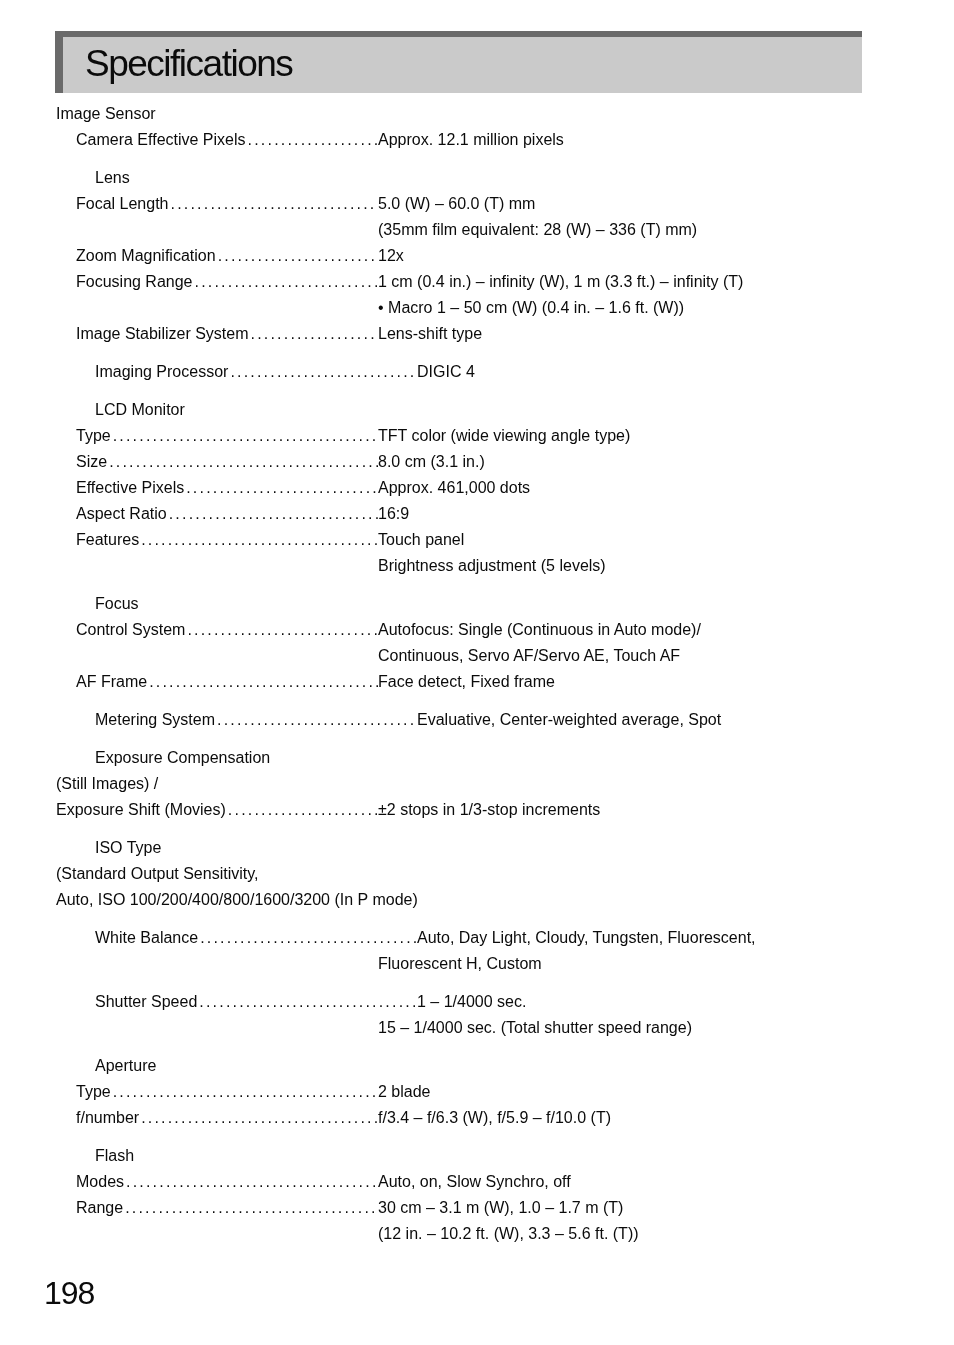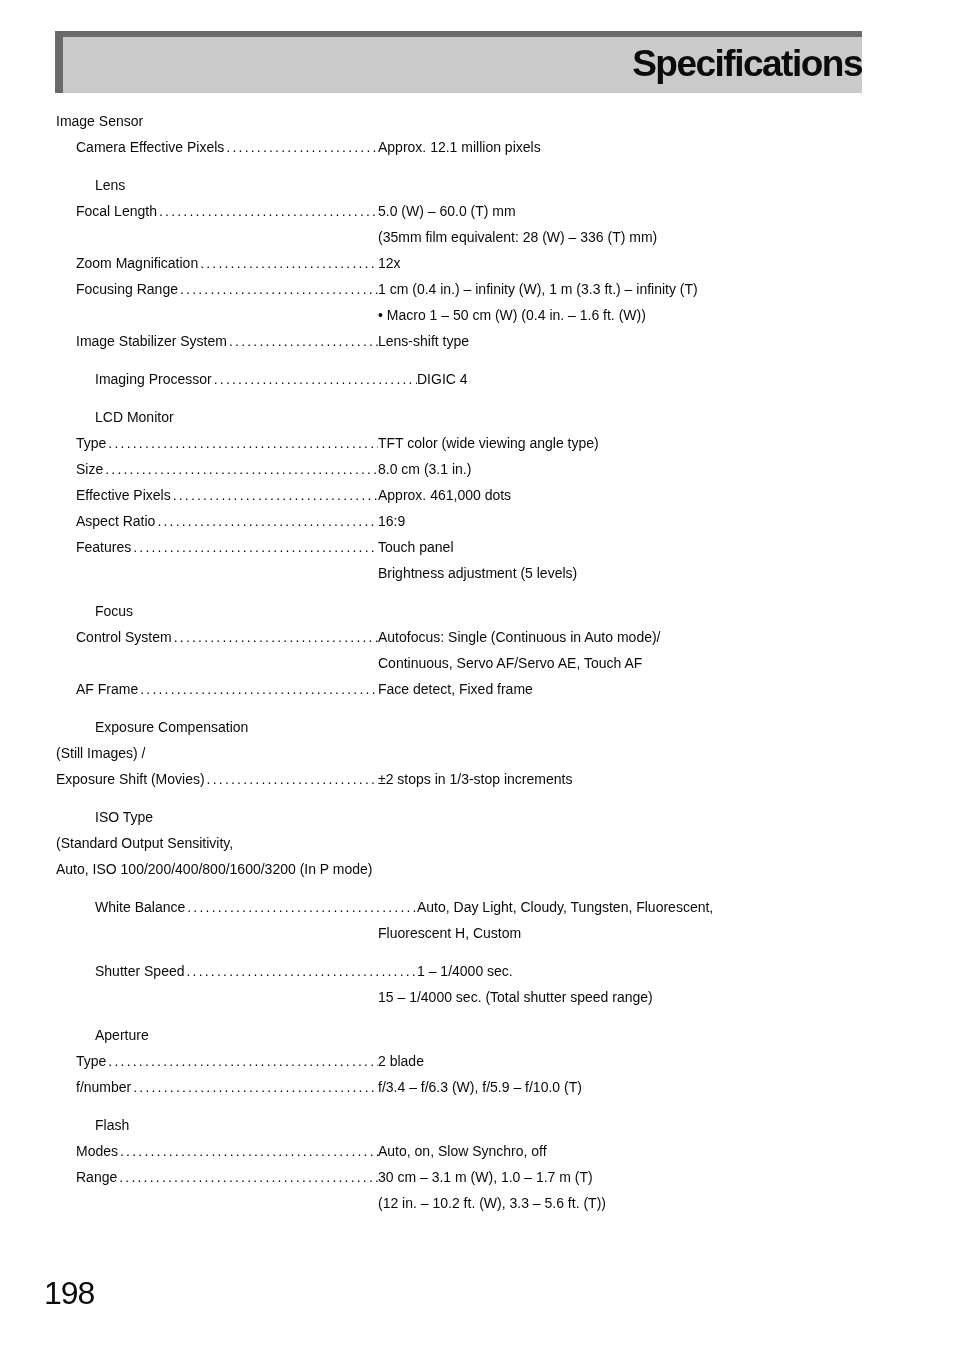--- a/index.html
+++ b/index.html
@@ -9,26 +9,26 @@
     font-family:"Liberation Sans", sans-serif;
     color:var(--text-color,#0b0b0b);
   }
   .header {
     position:absolute; left:55px; top:31px; width:807px; height:62px;
     background:var(--header-bg,#cacaca);
     border-top:6px solid var(--header-accent,#6a6a6a);
     border-left:8px solid var(--header-accent,#6a6a6a);
   }
   .title {
-    font-size:37px; font-weight:bold; letter-spacing:-1.5px;
-    line-height:54px; padding-left:10px; white-space:nowrap;text-align:right;
+    font-size:37px; font-weight:normal; letter-spacing:-1.5px;
+    line-height:54px; padding-left:22px; white-space:nowrap;
   }
   .content {
-    position:absolute; left:56px; top:108px; width:864px;
-    font-size:14px; line-height:26px;
+    position:absolute; left:56px; top:101px; width:864px;
+    font-size:16px; line-height:26px;
   }
   .ln { display:flex; }
   .g { margin-top:12px;margin-left:39px; }
   .lead { flex:0 0 322px; display:flex; overflow:hidden; }
   .ind { padding-left:20px; }
   .lbl { white-space:nowrap; }
   .dots { flex:1 1 auto; overflow:hidden; white-space:nowrap; margin-left:2px; }
   .dots::after {
     content:"............................................................................";
     letter-spacing:2.2px;
@@ -170,20 +170,27 @@
   </div>
 
   <div class="ln">
     <span class="lead ind">
         <span class="lbl">AF Frame</span>
         <span class="dots"></span>
       </span>
     <span class="val">Face detect, Fixed frame</span>
   </div>
 
+  <div class="ln g">
+    <span class="lead">
+        <span class="lbl">Metering System</span>
+        <span class="dots"></span>
+      </span>
+    <span class="val">Evaluative, Center-weighted average, Spot</span>
+  </div>
 
   <div class="ln g">Exposure Compensation</div>
   <div class="ln">(Still Images) /</div>
 
   <div class="ln">
     <span class="lead">
         <span class="lbl">Exposure Shift (Movies)</span>
         <span class="dots"></span>
       </span>
     <span class="val">±2 stops in 1/3-stop increments</span>

